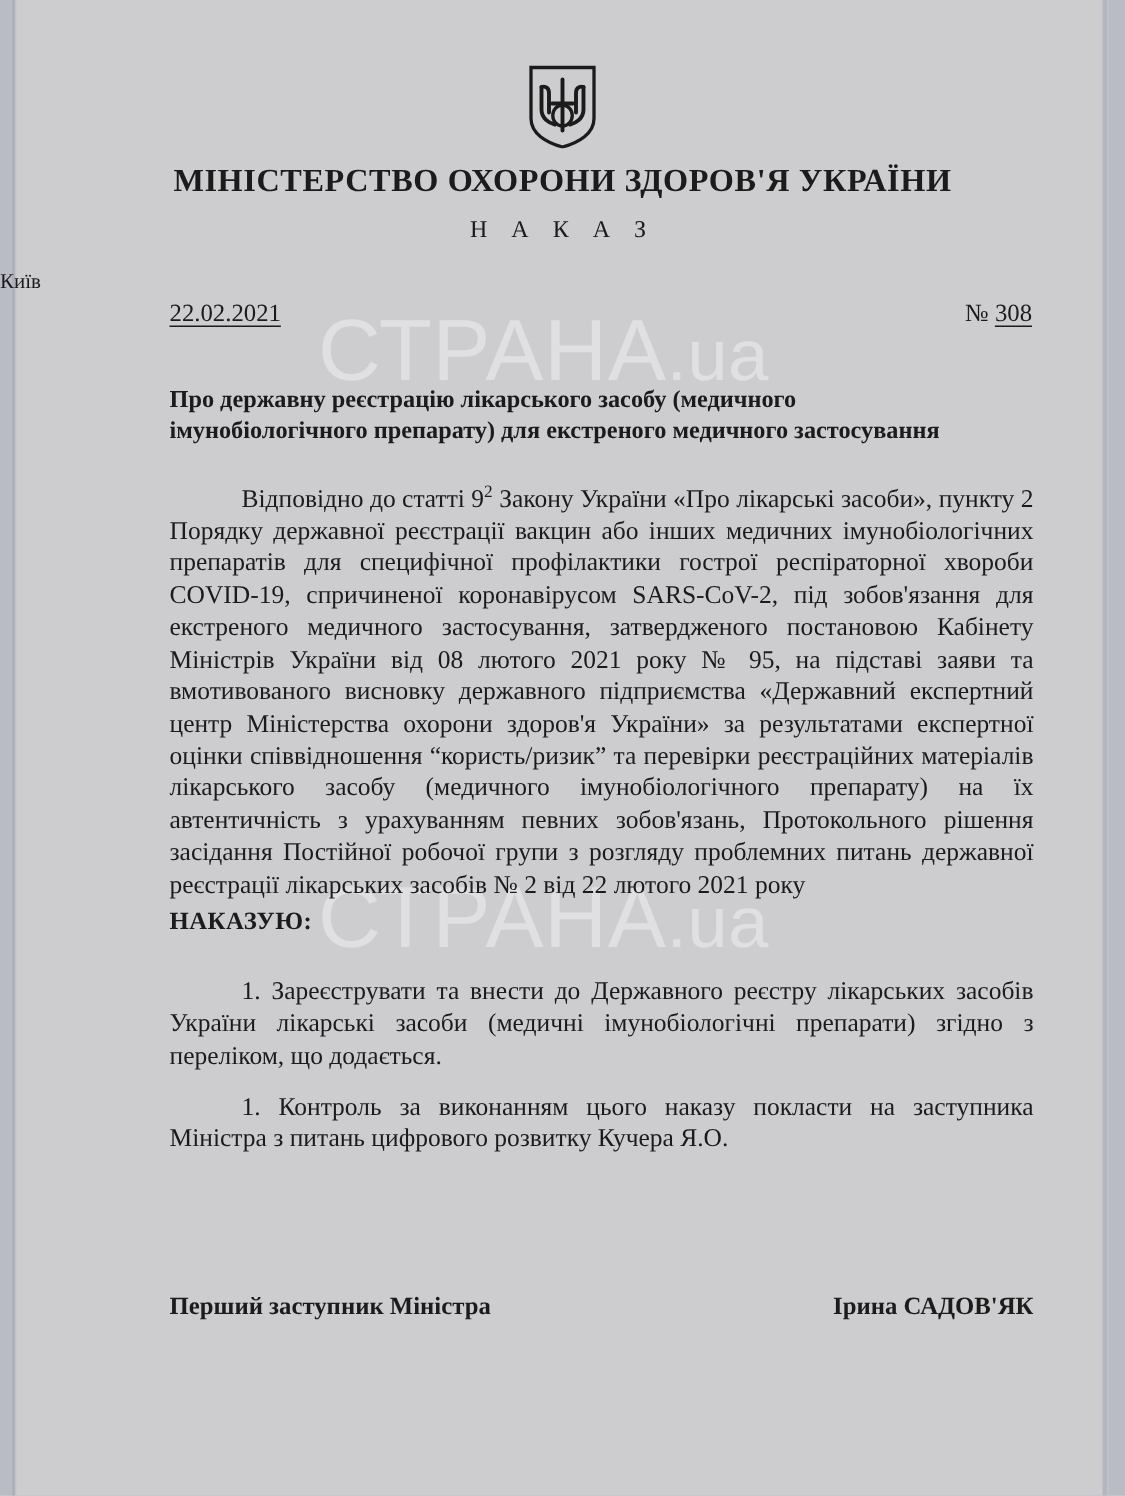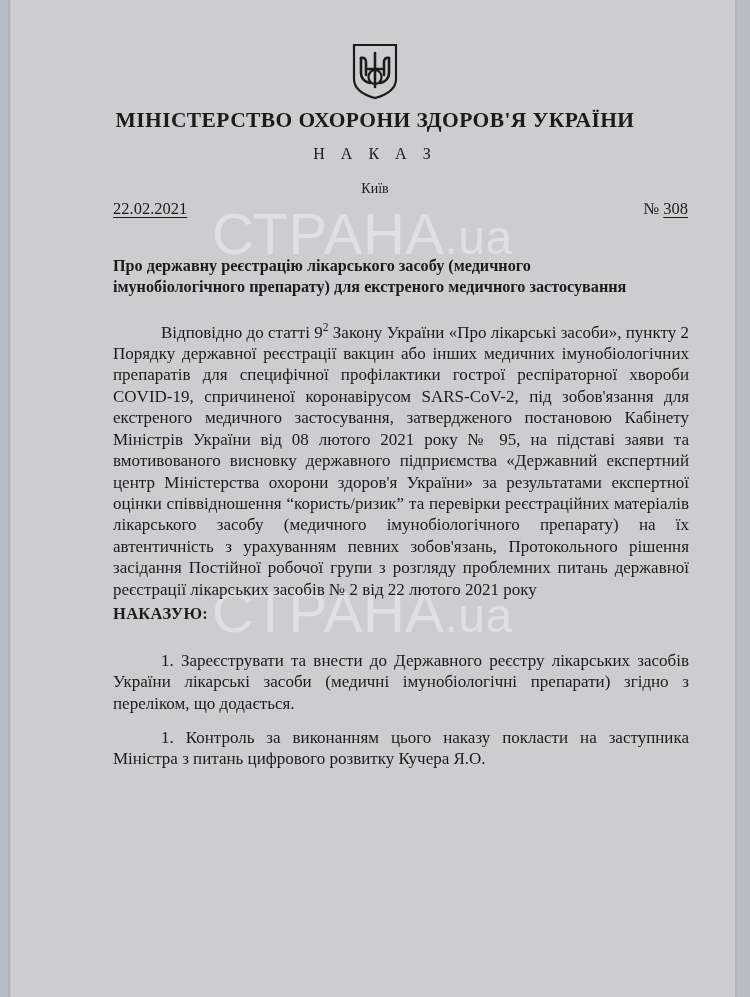--- a/index.html
+++ b/index.html
@@ -99,21 +99,20 @@
     width: 750px;
     text-align: center;
     font-size: 16px;
     font-weight: normal;
     letter-spacing: 6px;
   }
   .city {
     position: absolute;
     left: 0; top: 181px;
     width: 750px;
-    text-align: center;
     font-size: 14px;
     font-weight: normal;
   }
 
   
   .meta-row {
     position: absolute;
     left: 113px; top: 199px;
     width: 575px;
     display: flex;
@@ -239,15 +238,19 @@
 
     <div class="order-verb">НАКАЗУЮ:</div>
 
     <div class="body-block" id="clause-1">
       <span class="clause-indent">1. Зареєструвати та внести до Державного реєстру лікарських засобів України лікарські засоби (медичні імунобіологічні препарати) згідно з переліком, що додається.</span>
     </div>
     <div class="body-block" id="clause-2">
       <span class="clause-indent">1. Контроль за виконанням цього наказу покласти на заступника Міністра з питань цифрового розвитку Кучера Я.О.</span>
     </div>
 
+    <div class="signature">
+      <span>Перший заступник Міністра</span>
+      <span>Ірина САДОВ'ЯК</span>
+    </div>
 
   </div>
 </div>
 
 </body></html>

